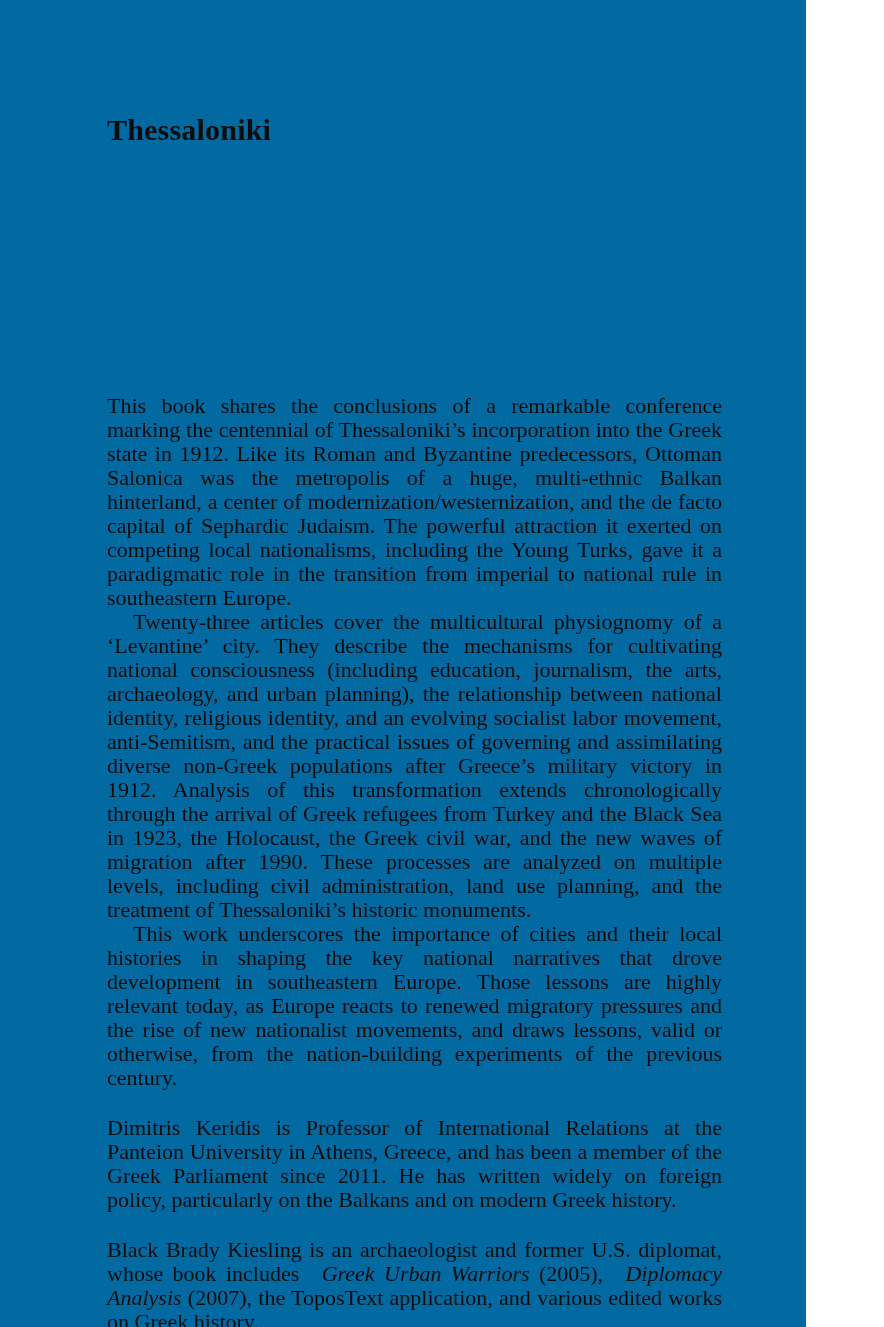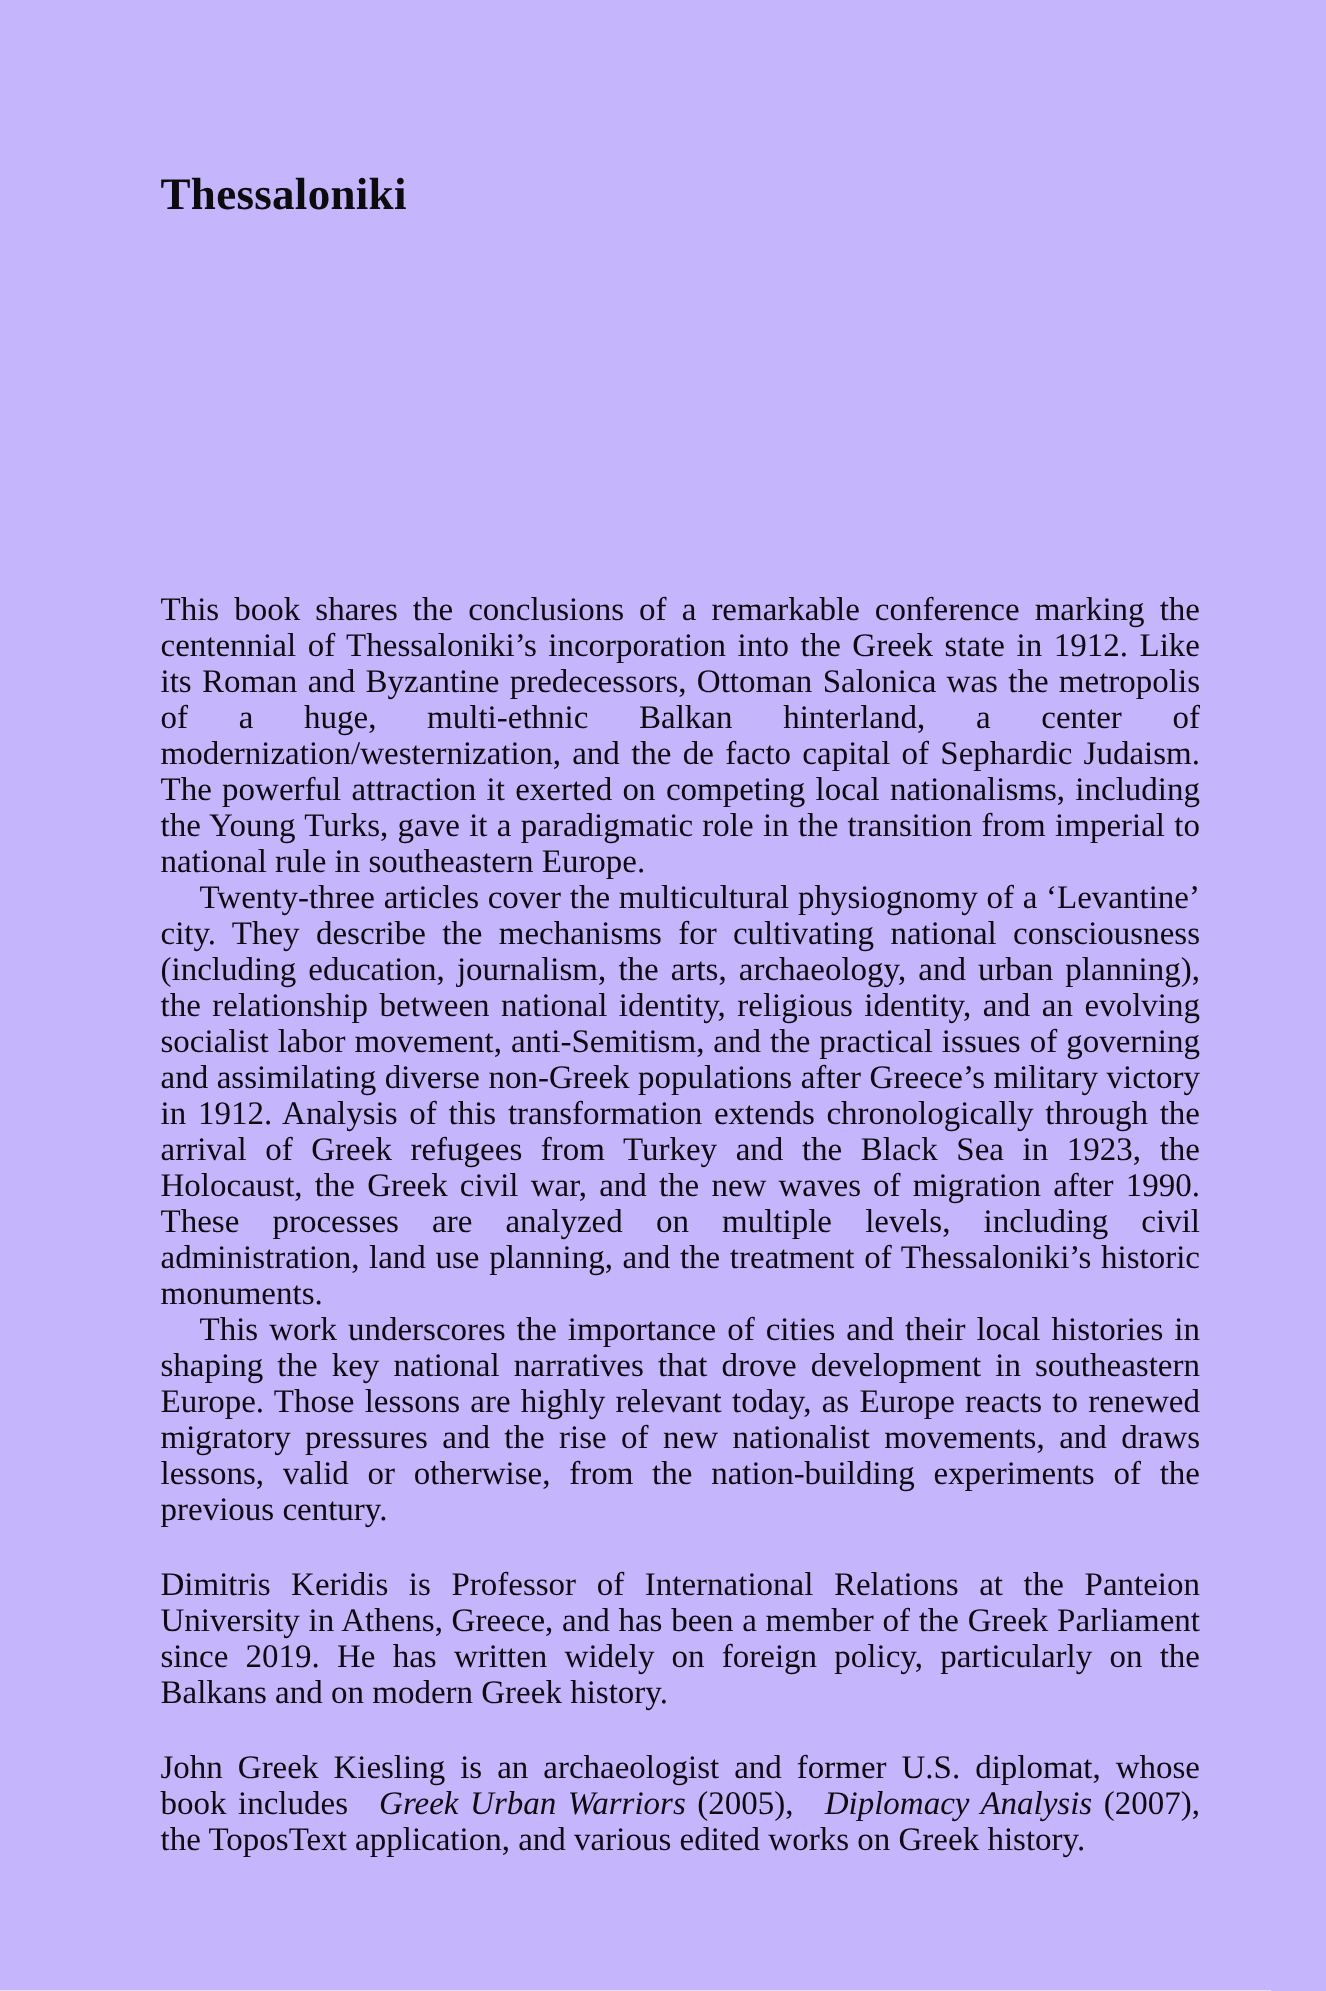--- a/index.html
+++ b/index.html
@@ -2,23 +2,23 @@
 <html><head>
 <meta charset="utf-8">
 <style>
   html, body {
     margin: 0;
     padding: 0;
     background: #ffffff;
   }
   .book-page {
     position: relative;
-    width: 884px;
+    width: 806px;
     height: 1327px;
-    background: #c4b5fd;
+    background: #0369a1;
     box-sizing: border-box;
     padding: 112px 84px 0 107px;
     font-family: "Liberation Serif", "DejaVu Serif", serif;
     color: #0c0c0c;
     overflow: hidden;
   }
   .page-title {
     margin: 0 0 247px 0;
     font-size: 30px;
     line-height: 35px;
@@ -46,17 +46,17 @@
 <div class="book-page">
   <h1 class="page-title">Thessaloniki</h1>
 
   <div class="body-text">
     <p>This book shares the conclusions of a remarkable conference marking the centennial of Thessaloniki’s incorporation into the Greek state in 1912. Like its Roman and Byzantine predecessors, Ottoman Salonica was the metropolis of a huge, multi-ethnic Balkan hinterland, a center of modernization/westernization, and the de facto capital of Sephardic Judaism. The powerful attraction it exerted on competing local nationalisms, including the Young Turks, gave it a paradigmatic role in the transition from imperial to national rule in southeastern Europe.</p>
 
     <p class="indent">Twenty-three articles cover the multicultural physiognomy of a ‘Levantine’ city. They describe the mechanisms for cultivating national consciousness (including education, journalism, the arts, archaeology, and urban planning), the relationship between national identity, religious identity, and an evolving socialist labor movement, anti-Semitism, and the practical issues of governing and assimilating diverse non-Greek populations after Greece’s military victory in 1912. Analysis of this transformation extends chronologically through the arrival of Greek refugees from Turkey and the Black Sea in 1923, the Holocaust, the Greek civil war, and the new waves of migration after 1990. These processes are analyzed on multiple levels, including civil administration, land use planning, and the treatment of Thessaloniki’s historic monuments.</p>
 
     <p class="indent">This work underscores the importance of cities and their local histories in shaping the key national narratives that drove development in southeastern Europe. Those lessons are highly relevant today, as Europe reacts to renewed migratory pressures and the rise of new nationalist movements, and draws lessons, valid or otherwise, from the nation-building experiments of the previous century.</p>
 
-    <p class="bio"><span class="bold">Dimitris Keridis</span><span> is Professor of International Relations at the Panteion University in Athens, Greece, and has been a member of the Greek Parliament since 2019. He has written widely on foreign policy, particularly on the Balkans and on modern Greek history.</span></p>
+    <p class="bio"><span class="bold">Dimitris Keridis</span><span> is Professor of International Relations at the Panteion University in Athens, Greece, and has been a member of the Greek Parliament since 2011. He has written widely on foreign policy, particularly on the Balkans and on modern Greek history.</span></p>
 
-    <p class="bio"><span class="bold">John Greek Kiesling</span><span> is an archaeologist and former U.S. diplomat, whose book includes </span><span class="italic">Greek Urban Warriors</span><span> (2005), </span><span class="italic">Diplomacy Analysis</span><span> (2007), the ToposText application, and various edited works on Greek history.</span></p>
+    <p class="bio"><span class="bold">Black Brady Kiesling</span><span> is an archaeologist and former U.S. diplomat, whose book includes </span><span class="italic">Greek Urban Warriors</span><span> (2005), </span><span class="italic">Diplomacy Analysis</span><span> (2007), the ToposText application, and various edited works on Greek history.</span></p>
   </div>
 </div>
 
 </body></html>

